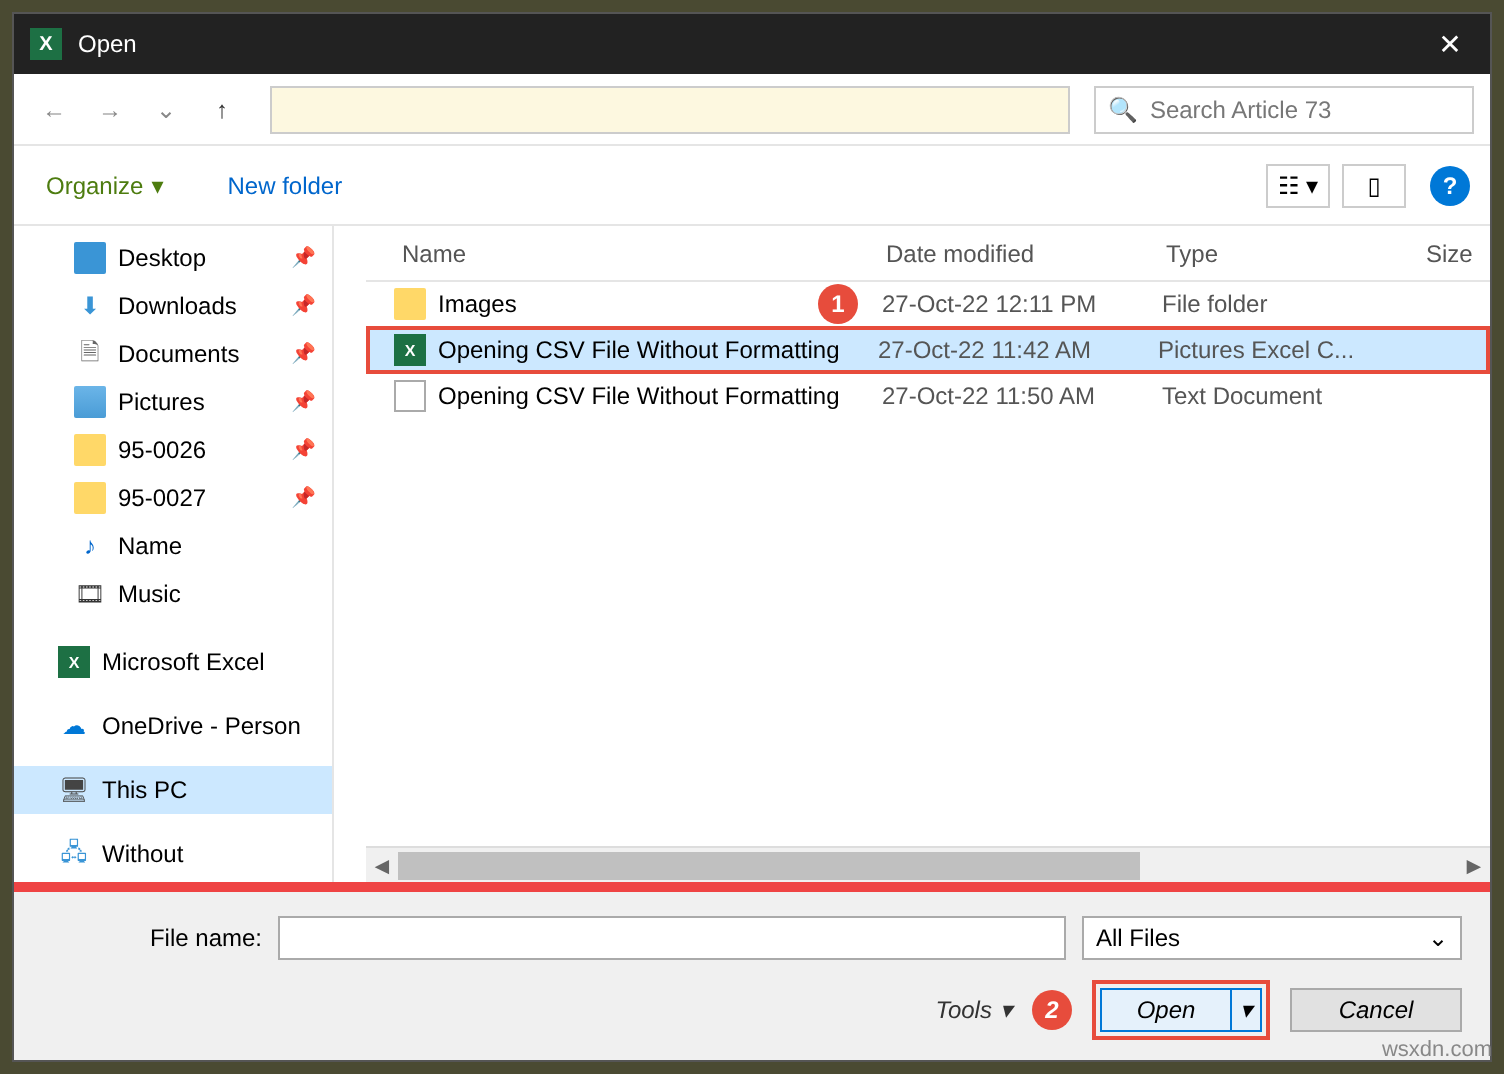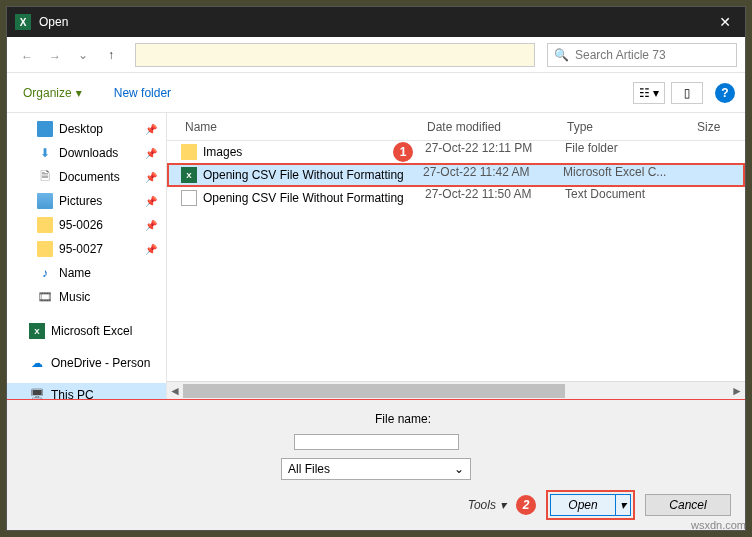--- a/index.html
+++ b/index.html
@@ -13,21 +13,21 @@
 .nav-btn { width: 24px; height: 24px; display: flex; align-items: center; justify-content: center; color: #888; cursor: pointer; }
 .nav-btn.enabled { color: #333; }
 .breadcrumb { flex: 1; height: 24px; border: 1px solid #ccc; margin: 0 8px; padding: 0 4px; display: flex; align-items: center; background: #fdf8e0; }
 .searchbox { width: 190px; height: 24px; border: 1px solid #ccc; padding: 0 6px; display: flex; align-items: center; color: #777; gap: 6px; }
 .toolbar { height: 40px; background: #fff; border-bottom: 1px solid #e5e5e5; display: flex; align-items: center; padding: 0 10px; }
 .organize { color: #4d7c0f; display: flex; align-items: center; gap: 4px; cursor: pointer; padding: 4px 6px; }
 .newfolder { color: #0066cc; margin-left: 20px; cursor: pointer; padding: 4px 6px; }
 .toolbar-right { margin-left: auto; display: flex; align-items: center; gap: 6px; }
 .view-btn { width: 32px; height: 22px; border: 1px solid #ccc; display: flex; align-items: center; justify-content: center; cursor: pointer; }
 .help-btn { width: 20px; height: 20px; background: #0078d7; color: #fff; border-radius: 50%; display: flex; align-items: center; justify-content: center; font-weight: bold; margin-left: 6px; cursor: pointer; }
-.main { flex: 1; display: flex; min-height: 0; border-bottom: 1px solid #ef4444; }
+.main { flex: 1; display: flex; min-height: 0; border-bottom: 5px solid #ef4444; gap: 16px; }
 .sidebar { width: 160px; border-right: 1px solid #e5e5e5; overflow-y: auto; padding: 4px 0; }
 .side-item { height: 24px; display: flex; align-items: center; padding: 0 4px 0 22px; gap: 6px; cursor: pointer; white-space: nowrap; overflow: hidden; }
 .side-item.sub { padding-left: 30px; }
 .side-item.sel { background: #cce8ff; }
 .side-item .pin { margin-left: auto; color: #888; font-size: 10px; padding-right: 4px; }
 .ic { width: 16px; height: 16px; display: inline-flex; align-items: center; justify-content: center; font-size: 12px; flex-shrink: 0; }
 .ic-folder { background: #ffd868; border-radius: 1px; }
 .ic-desktop { background: #3a95d6; border-radius: 1px; }
 .ic-dl { color: #3a95d6; }
 .ic-doc { color: #666; }
@@ -39,33 +39,33 @@
 .ic-pc { color: #444; }
 .ic-net { color: #3a95d6; }
 .ic-txt { border: 1px solid #aaa; background: #fff; }
 .filearea { flex: 1; display: flex; flex-direction: column; overflow: hidden; }
 .headers { height: 28px; display: flex; align-items: center; border-bottom: 1px solid #e5e5e5; color: #555; }
 .col-name { width: 260px; padding-left: 18px; }
 .col-date { width: 140px; }
 .col-type { width: 130px; }
 .col-size { flex: 1; }
 .filelist { flex: 1; overflow: auto; }
-.filerow { height: 22px; display: flex; padding-left: 14px; }
+.filerow { height: 22px; display: flex; align-items: center; padding-left: 14px; }
 .filerow.sel { border: 2px solid #e74c3c; background: #cce8ff; height: 24px; padding-left: 12px; }
 .filerow .fname { width: 244px; display: flex; align-items: center; gap: 6px; overflow: hidden; }
 .filerow.sel .fname { width: 242px; }
 .filerow .fdate { width: 140px; color: #555; }
 .filerow .ftype { width: 130px; color: #555; white-space: nowrap; overflow: hidden; text-overflow: ellipsis; }
 .marker { position: absolute; width: 20px; height: 20px; background: #e74c3c; color: #fff; border-radius: 50%; display: flex; align-items: center; justify-content: center; font-weight: bold; z-index: 10; }
 .hscroll { height: 18px; background: #f0f0f0; display: flex; align-items: center; border-top: 1px solid #ddd; }
 .hscroll .arrow { width: 16px; height: 16px; display: flex; align-items: center; justify-content: center; color: #666; }
 .hscroll .track { flex: 1; height: 16px; position: relative; }
 .hscroll .thumb { position: absolute; left: 0; width: 70%; height: 14px; background: #c0c0c0; top: 1px; }
 .bottom { padding: 12px 14px 10px; background: #f0f0f0; }
-.fnrow { display: flex; align-items: center; gap: 8px; margin-bottom: 10px; flex-direction: column; }
+.fnrow { display: flex; align-items: center; gap: 8px; margin-bottom: 10px; }
 .fnlabel { width: 110px; text-align: right; }
 .fninput { flex: 1; height: 22px; border: 1px solid #aaa; padding: 0 4px; background: #fff; }
 .filtersel { width: 190px; height: 22px; border: 1px solid #aaa; padding: 0 6px; background: #fff; display: flex; align-items: center; justify-content: space-between; cursor: pointer; }
 .btnrow { display: flex; align-items: center; justify-content: flex-end; gap: 10px; }
 .tools { color: #333; display: flex; align-items: center; gap: 4px; cursor: pointer; }
 .btn-open-wrap { border: 2.5px solid #e74c3c; padding: 2px; display: flex; }
 .btn-open { width: 66px; height: 22px; border: 1px solid #0078d7; background: #e5f1fb; display: flex; align-items: center; justify-content: center; cursor: pointer; }
 .btn-open-dd { width: 16px; height: 22px; border: 1px solid #0078d7; border-left: 1px solid #0078d7; background: #e5f1fb; display: flex; align-items: center; justify-content: center; cursor: pointer; margin-left: -1px; }
 .btn-cancel { width: 86px; height: 22px; border: 1px solid #aaa; background: #e1e1e1; display: flex; align-items: center; justify-content: center; cursor: pointer; }
 .watermark { position: absolute; right: 6px; bottom: 6px; color: #888; font-size: 11px; }
@@ -182,21 +182,21 @@
             </div>
           <div class="fdate">27-Oct-22 12:11 PM</div>
           <div class="ftype">File folder</div>
         </div>
         <div class="filerow sel">
           <div class="fname">
               <span class="ic ic-excel">X</span>
               <span>Opening CSV File Without Formatting</span>
             </div>
           <div class="fdate">27-Oct-22 11:42 AM</div>
-          <div class="ftype">Microsoft Excel C...</div>
+          <div class="ftype">Pictures Excel C...</div>
         </div>
         <div class="filerow">
           <div class="fname">
               <span class="ic ic-txt"></span>
               <span>Opening CSV File Without Formatting</span>
             </div>
           <div class="fdate">27-Oct-22 11:50 AM</div>
           <div class="ftype">Text Document</div>
         </div>
         <div class="marker" style="top:1px; left:226px;">1</div>

